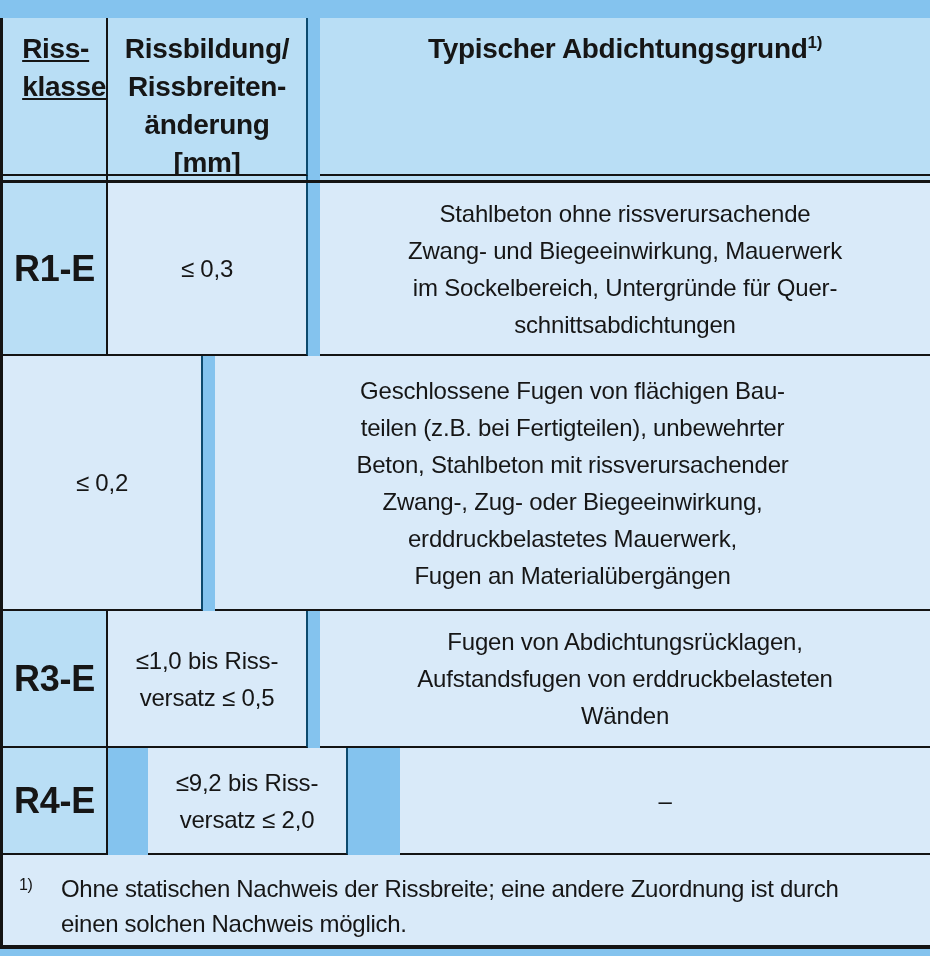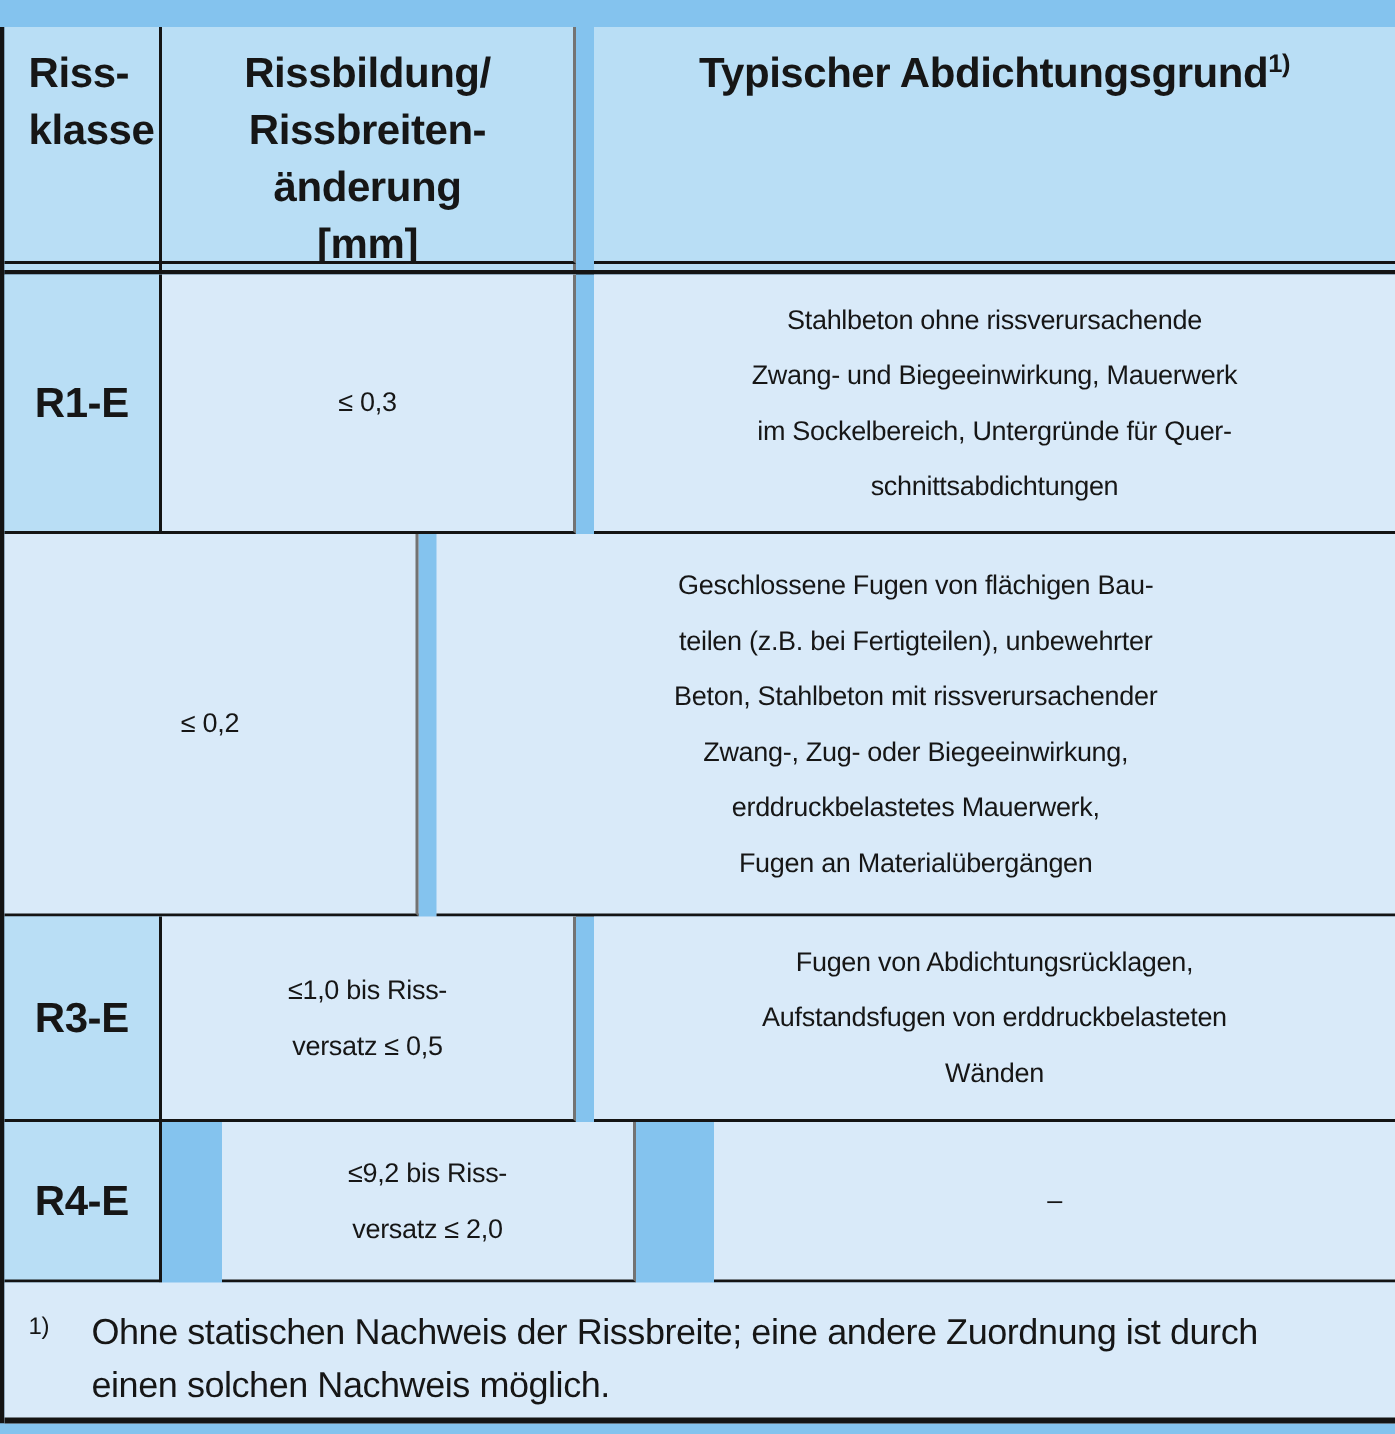--- a/index.html
+++ b/index.html
@@ -26,55 +26,55 @@
 
   .cell {
     box-sizing: border-box;
     display: flex;
     flex-direction: column;
     justify-content: center;
     align-items: center;
     text-align: center;
   }
   .c1 { width: 105px; background: #b9def5; border-right: 2px solid #141414; }
-  .c2 { width: 276px; background: #d9eaf9; border-right: 2px solid #737373; }
+  .c2 { width: 200px; background: #d9eaf9; border-right: 2px solid #0c4a6e; }
   .c3 { flex: 1; background: #d9eaf9; margin-left: 12px; }
 
   
   .hrow { height: 158px; }
   .hrow .cell {
     background: #b9def5;
     border-bottom: 2px solid #141414;
     justify-content: flex-start;
     padding-top: 12px;
     font-weight: bold;
     font-size: 28px;
     line-height: 38px;
     letter-spacing: -0.3px;
   }
-  .hrow .c1 { align-items: center; text-align: left; padding-left: 13px; }
+  .hrow .c1 { align-items: flex-end; text-align: left; padding-left: 13px; text-decoration: underline; }
 
   
   .gaprow { height: 7px; border-bottom: 3px solid #141414; }
   .gaprow .cell { background: #b9def5; border-bottom: none; }
 
   
   .brow .cell { border-bottom: 2px solid #141414; }
   .row-r1 { height: 173px; }
   .row-r2 { height: 255px; }
   .row-r3 { height: 137px; }
   .row-r4 { height: 107px; gap: 40px; }
 
   .klasse {
     font-weight: bold;
-    font-size: 28px;
+    font-size: 36px;
     letter-spacing: -0.3px;
   }
   .val, .desc {
-    font-size: 18px;
+    font-size: 24px;
     line-height: 37px;
     letter-spacing: -0.2px;
     white-space: pre-line;
   }
   .multiline { white-space: pre-line; }
 
   
   .footrow {
     height: 94px;
     background: #d9eaf9;

